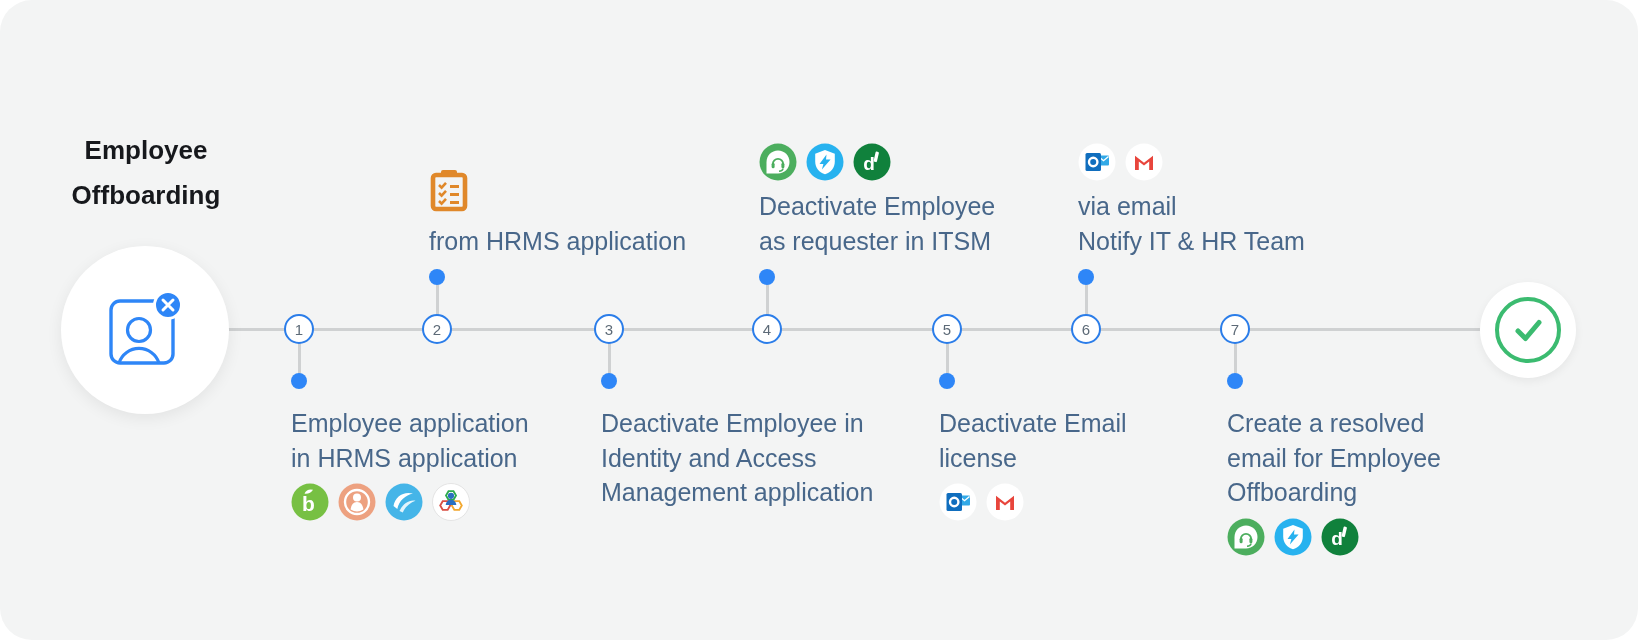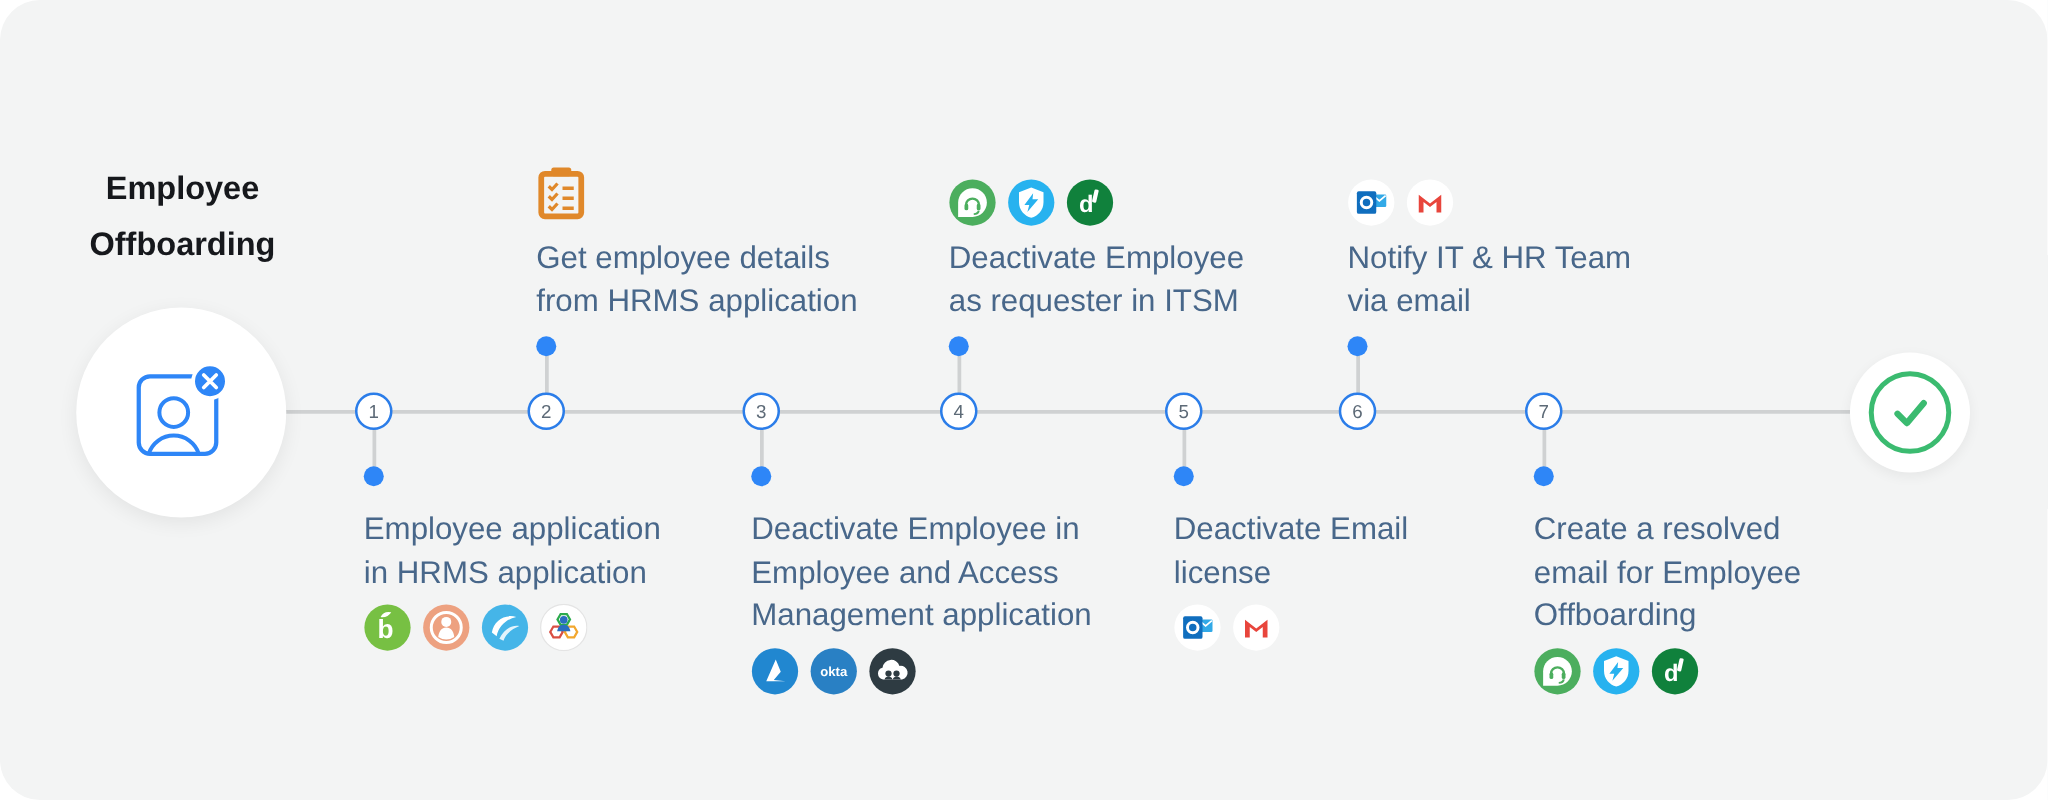--- a/index.html
+++ b/index.html
@@ -107,55 +107,31 @@
       <div class="step-block" style="left: 429px; bottom: 382px;">
         <div class="icon-row above">
           <span class="clip-icon"><svg viewBox="0 0 40 44">
               <rect x="4" y="7" width="32" height="34" rx="3" fill="none" stroke="#e0882a" stroke-width="4.6"></rect>
               <rect x="12" y="2" width="16" height="7" rx="2" fill="#e0882a"></rect>
               <path d="M10 17 l2.6 2.6 4.4-4.8 M10 25 l2.6 2.6 4.4-4.8 M10 33 l2.6 2.6 4.4-4.8" stroke="#e0882a" stroke-width="2.6" fill="none"></path>
               <path d="M21 18.5 h9 M21 26.5 h9 M21 34.5 h9" stroke="#e0882a" stroke-width="2.8"></path>
             </svg></span>
         </div>
         <div>
-          <div class="step-line">Get employee details</div>
           <div class="step-line">from HRMS application</div>
         </div>
       </div>
       <div class="connector" style="left: 607.5px; top: 329px; height: 52px;"></div>
       <div class="dot" style="left: 601px; top: 373px;"></div>
       <div class="node" style="left: 594px; top: 314px;">3</div>
       <div class="step-block" style="left: 601px; top: 406px;">
         <div>
           <div class="step-line">Deactivate Employee in</div>
-          <div class="step-line">Employee and Access</div>
+          <div class="step-line">Identity and Access</div>
           <div class="step-line">Management application</div>
-        </div>
-        <div class="icon-row below">
-          <span class="app-icon">
-            <svg viewBox="0 0 38 38">
-              <circle cx="19" cy="19" r="18.5" fill="#2187d0"></circle>
-              <path d="M12 27 L19.6 9.5 L23.6 19.3 L18 26 L27.4 27 Z" fill="#fff"></path>
-            </svg>
-          </span>
-          <span class="app-icon">
-            <svg viewBox="0 0 38 38">
-              <circle cx="19" cy="19" r="18.5" fill="#2980c4"></circle>
-              <text x="19" y="23" text-anchor="middle" font-family="Liberation Sans,sans-serif" font-size="10.5" font-weight="bold" fill="#fff">okta</text>
-            </svg>
-          </span>
-          <span class="app-icon">
-            <svg viewBox="0 0 38 38">
-              <circle cx="19" cy="19" r="18.5" fill="#2e3b42"></circle>
-              <path d="M11.5 25.5 a4.8 4.8 0 0 1 -0.5 -9.4 a7 7 0 0 1 13.6 -1.4 a5.4 5.4 0 0 1 2 10.8 Z" fill="#fff"></path>
-              <circle cx="15.8" cy="20.8" r="2.5" fill="#2e3b42"></circle>
-              <circle cx="22.2" cy="20.8" r="2.5" fill="#2e3b42"></circle>
-              <path d="M12.6 25.5 a3.4 3.4 0 0 1 6.4 0 Z M19.2 25.5 a3.4 3.4 0 0 1 6.4 0 Z" fill="#2e3b42"></path>
-            </svg>
-          </span>
         </div>
       </div>
       <div class="connector" style="left: 765.5px; top: 277px; height: 52px;"></div>
       <div class="dot" style="left: 759px; top: 269px;"></div>
       <div class="node" style="left: 752px; top: 314px;">4</div>
       <div class="step-block" style="left: 759px; bottom: 382px;">
         <div class="icon-row above">
           <span class="app-icon">
             <svg viewBox="0 0 38 38">
               <circle cx="19" cy="19" r="18.5" fill="#4cae5e"></circle>
@@ -227,22 +203,22 @@
             </svg>
           </span>
           <span class="app-icon">
             <svg viewBox="0 0 38 38">
               <circle cx="19" cy="19" r="18.5" fill="#ffffff"></circle>
               <path d="M10 27 V12.8 L19 19.8 L28 12.8 V27 H24.2 V18.6 L19 22.6 L13.8 18.6 V27 Z" fill="#e8453c"></path>
             </svg>
           </span>
         </div>
         <div>
+          <div class="step-line">via email</div>
           <div class="step-line">Notify IT &amp; HR Team</div>
-          <div class="step-line">via email</div>
         </div>
       </div>
       <div class="connector" style="left: 1233.5px; top: 329px; height: 52px;"></div>
       <div class="dot" style="left: 1227px; top: 373px;"></div>
       <div class="node" style="left: 1220px; top: 314px;">7</div>
       <div class="step-block" style="left: 1227px; top: 406px;">
         <div>
           <div class="step-line">Create a resolved</div>
           <div class="step-line">email for Employee</div>
           <div class="step-line">Offboarding</div>

